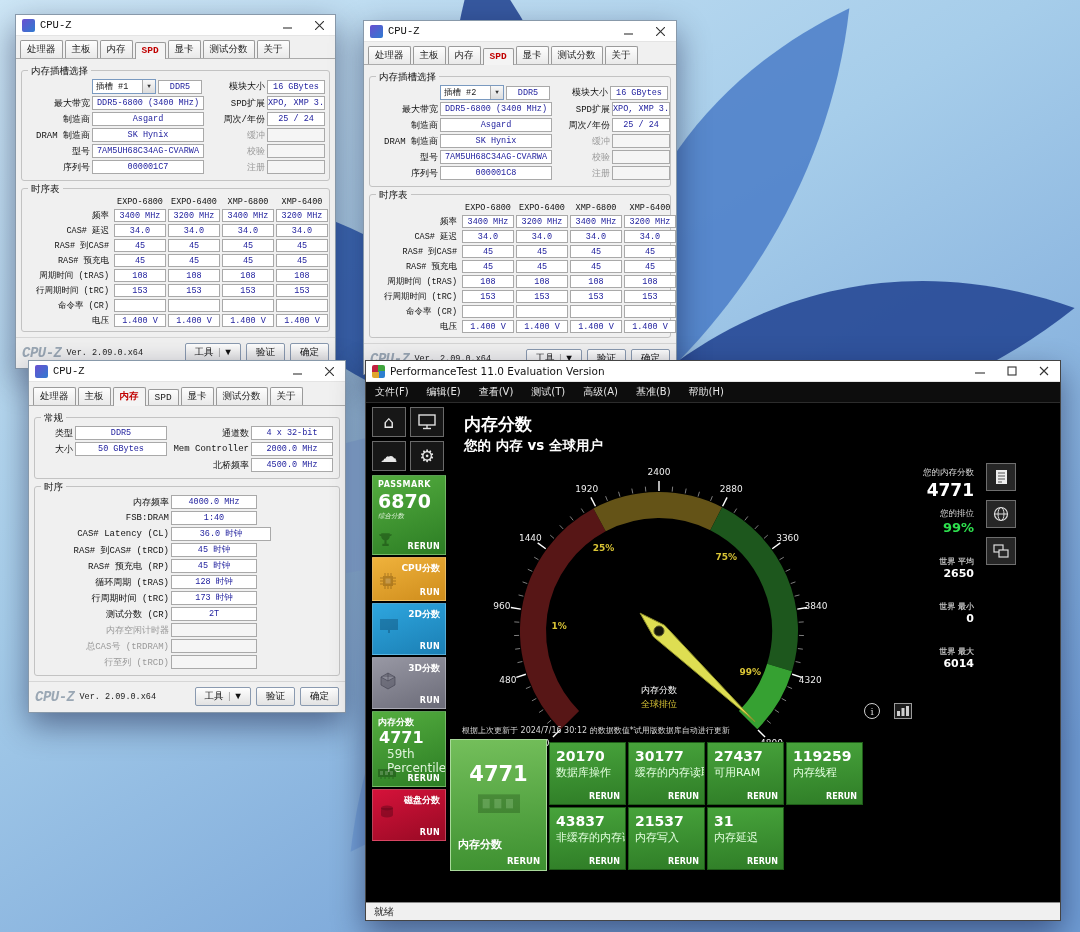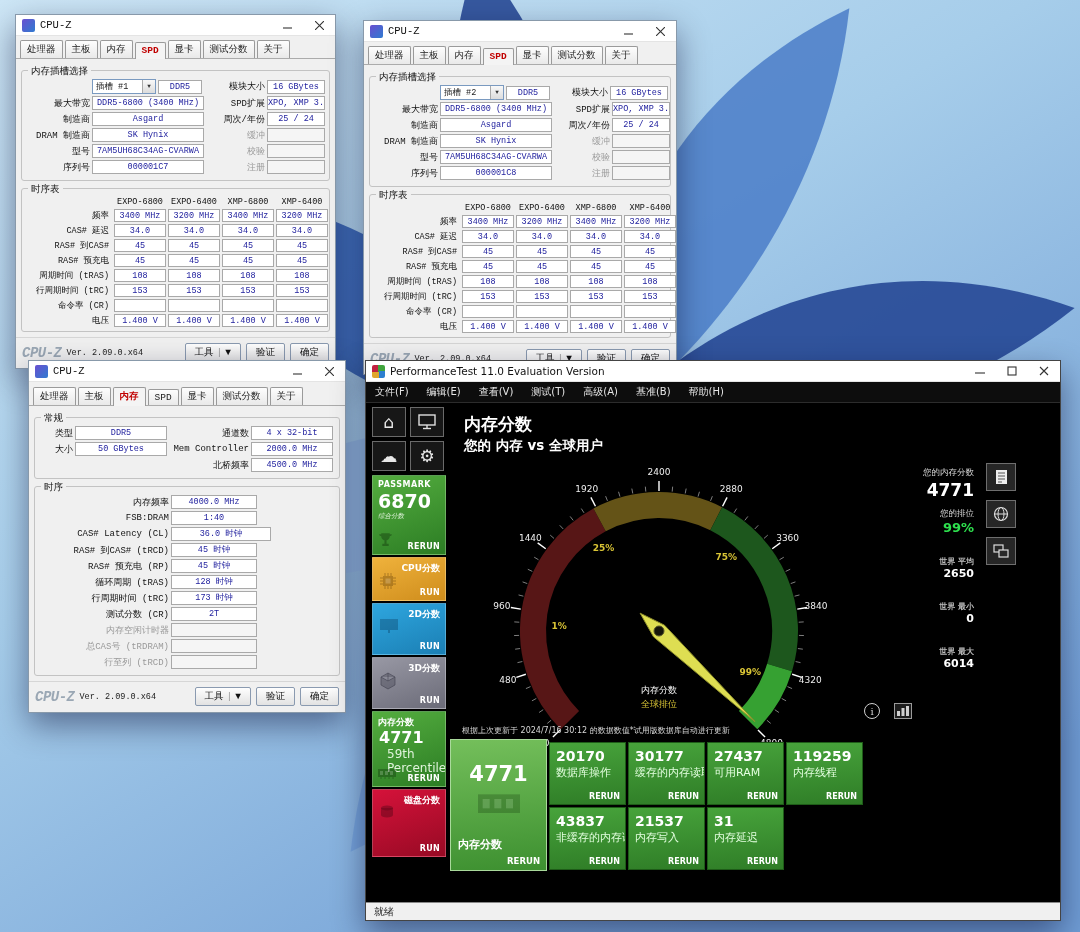--- a/index.html
+++ b/index.html
@@ -56,21 +56,21 @@
   .pt-sub{position:absolute;left:98px;top:34px;font-size:13.5px;font-weight:bold;color:#fff;}
   .pt-iconpanel{position:absolute;left:6px;top:4px;display:grid;grid-template-columns:34px 34px;gap:4px;}
   .pticon{width:34px;height:30px;background:#171717;border:1px solid #6a6a6a;color:#e8e8e8;display:flex;align-items:center;justify-content:center;font-size:17px;}
   .pt-tiles{position:absolute;left:6px;top:72px;width:74px;display:flex;flex-direction:column;gap:2px;}
   .side-tile{position:relative;width:74px;color:#fff;border:1px solid rgba(255,255,255,.22);overflow:hidden;}
   .t-pm{height:80px;background:linear-gradient(160deg,#54ad3f,#2c7d24);}
   .t-cpu{height:44px;background:linear-gradient(160deg,#efb23c,#cf8d1c);}
   .t-2d{height:52px;background:linear-gradient(160deg,#2ea6df,#1b7fb4);}
   .t-3d{height:52px;background:linear-gradient(160deg,#9898a4,#6b6b78);}
   .t-mem{height:76px;background:linear-gradient(160deg,#54ad3f,#2c7d24);}
-  .t-disk{height:68px;background:linear-gradient(160deg,#d5123a,#970a24);}
+  .t-disk{height:52px;background:linear-gradient(160deg,#d5123a,#970a24);}
   .pm-brand{font-size:8px;font-weight:bold;letter-spacing:.5px;padding:4px 0 0 5px;}
   .pm-score{font-size:19px;font-weight:bold;padding:1px 0 0 5px;}
   .pm-sub{font-size:6.5px;padding-left:5px;color:#dff3da;font-style:italic;}
   .tile-label{position:absolute;top:4px;right:5px;font-size:9px;font-weight:bold;white-space:nowrap;}
   .t-mem .tile-label{left:5px;right:auto;}
   .mem-score{font-size:16px;font-weight:bold;padding:16px 0 0 6px;}
   .mem-sub{font-size:12px;padding-left:14px;color:#dff3da;}
   .tile-action{position:absolute;right:5px;bottom:3px;font-size:8px;font-weight:bold;letter-spacing:.3px;}
   .tile-icon{position:absolute;left:4px;bottom:4px;opacity:.6;}
   .t-cpu .tile-icon,.t-2d .tile-icon,.t-3d .tile-icon,.t-disk .tile-icon{top:14px;bottom:auto;left:6px;}

